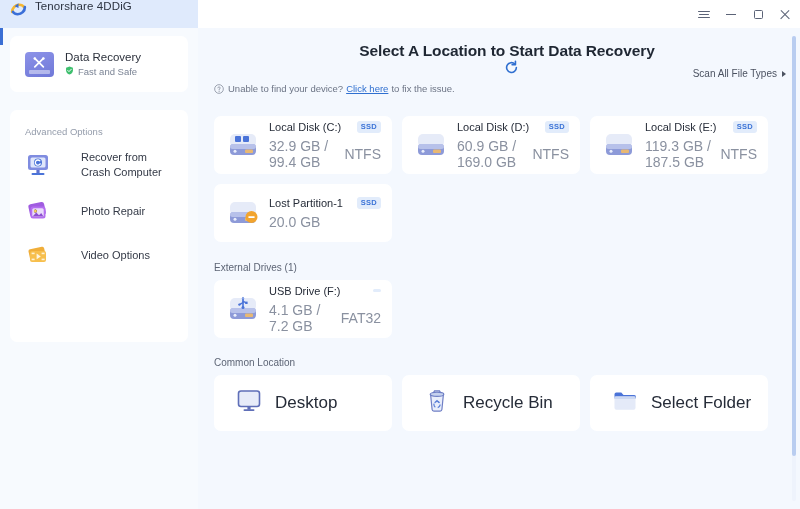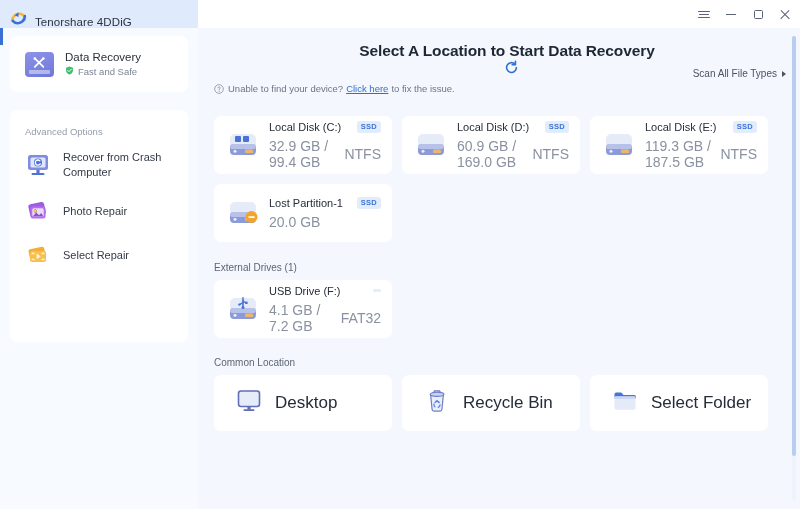--- a/index.html
+++ b/index.html
@@ -12,21 +12,21 @@
   .app { position: relative; width: 800px; height: 509px; background: #f4f8fe; }
 
   
   .titlebar {
     position: absolute; top: 0; left: 0; width: 800px; height: 28px;
     background: #ffffff;
   }
   .titlebar-left {
     position: absolute; top: 0; left: 0; width: 198px; height: 28px;
     background: #dfeafc;
-    display: flex; align-items: flex-end; padding-left: 9px;
+    display: flex; align-items: flex-start; padding-left: 9px;
   }
   .logo-mark { width: 19px; height: 19px; position: relative; flex: 0 0 auto; }
   .brand-text {
     font-size: 11.5px; color: #2c3340; margin-left: 7px; white-space: nowrap;
     letter-spacing: .1px;
   }
   .win-controls {
     position: absolute; right: 8px; top: 0; height: 28px;
     display: flex; align-items: center; gap: 13px;
   }
@@ -75,21 +75,21 @@
   .shield { width: 9px; height: 9px; flex: 0 0 auto; }
 
   .adv-head {
     font-size: 9.5px; color: #949cab; padding-left: 15px; margin-bottom: 13px;
   }
   .adv-item {
     display: flex; align-items: center; padding: 0 12px 0 15px;
     margin-bottom: 18px; cursor: pointer;
   }
   .adv-icon { width: 26px; height: 26px; flex: 0 0 auto; position: relative; }
-  .adv-label { font-size: 11px; color: #343a47; margin-left: 12px; line-height: 15px; }
+  .adv-label { font-size: 11px; color: #343a47; margin-left: 30px; line-height: 15px; }
 
   
   .main {
     position: absolute; top: 28px; left: 198px; width: 602px; height: 481px;
     background: #f4f8fe; overflow: hidden;
   }
   .main-head { padding: 14px 0 0 16px; }
   .page-title-row { display: flex; align-items: center; flex-direction: column; }
   .page-title { font-size: 15.5px; font-weight: bold; color: #1f2733; letter-spacing: -.1px; }
   .refresh-icon { width: 15px; height: 15px; margin-left: 9px; cursor: pointer; }
@@ -241,21 +241,21 @@
         <svg width="26" height="26" viewBox="0 0 26 26">
           <rect x="4" y="6" width="16" height="11" rx="2" fill="#f0ae3a" transform="rotate(-12 12 11)"></rect>
           <rect x="5" y="9" width="16" height="11" rx="2" fill="#f7bf4d"></rect>
           <rect x="6.6" y="10.6" width="3" height="1.6" fill="#fff2d4"></rect>
           <rect x="6.6" y="16.6" width="3" height="1.6" fill="#fff2d4"></rect>
           <rect x="16.6" y="10.6" width="3" height="1.6" fill="#fff2d4"></rect>
           <rect x="16.6" y="16.6" width="3" height="1.6" fill="#fff2d4"></rect>
           <path d="M11.6 11.6 15.8 14.4 11.6 17.2Z" fill="#fff6e2"></path>
         </svg>
       </span>
-      <span class="adv-label">Select Repair</span>
+      <span class="adv-label">Video Options</span>
     </div>
   </div>
 
   <div class="main">
 
     <div class="main-head">
       <div class="page-title-row">
         <span class="page-title">Select A Location to Start Data Recovery</span>
         <span class="refresh-icon">
           <svg width="15" height="15" viewBox="0 0 16 16">

